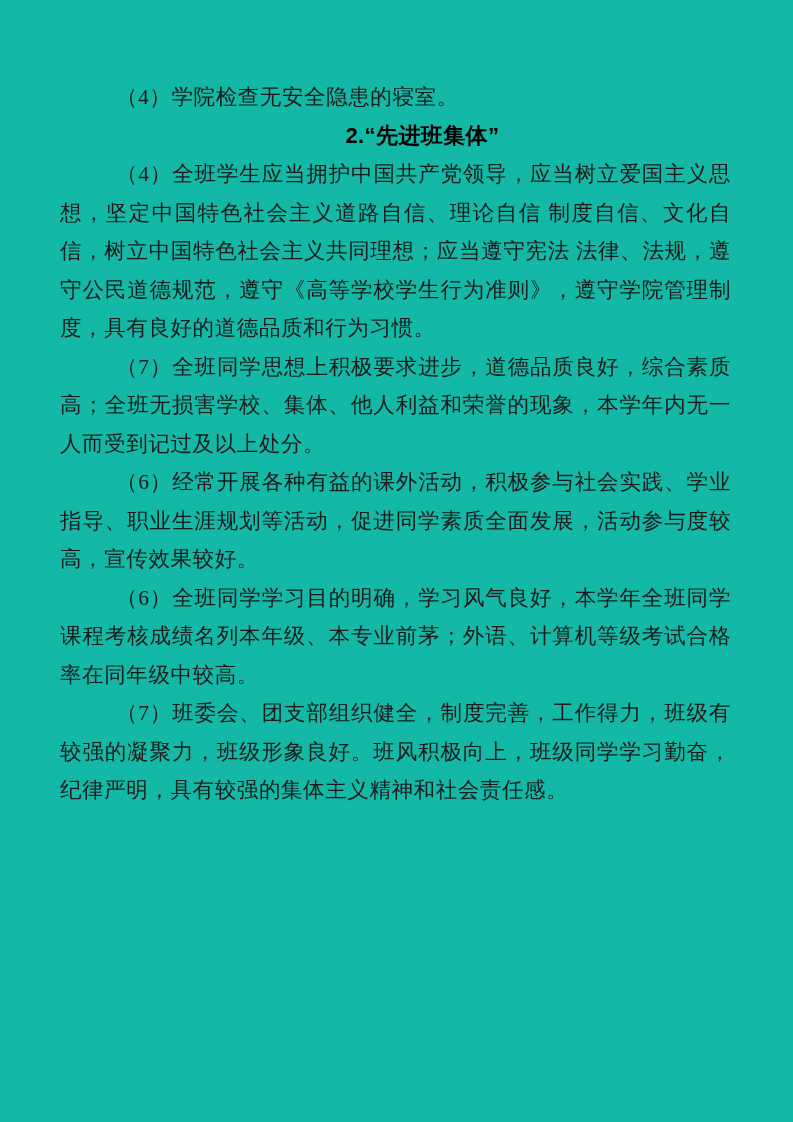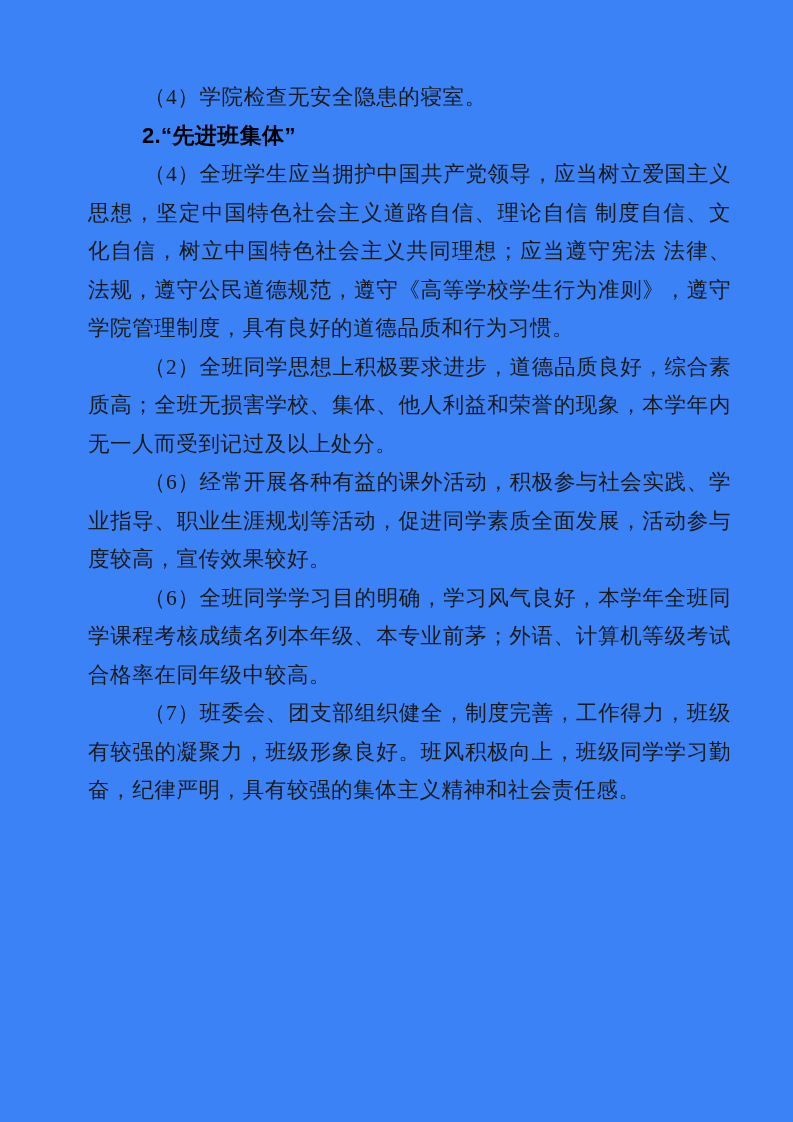--- a/index.html
+++ b/index.html
@@ -5,49 +5,49 @@
   * { margin: 0; padding: 0; box-sizing: border-box; }
   html, body {
     background: #ffffff;
     font-family: "Liberation Serif", "DejaVu Serif", serif;
   }
   .page {
     position: relative;
     width: 793px;
     height: 1122px;
     margin: 0 auto;
-    background: #3b82f6;
-    padding: 78px 62px 0 88px;
+    background: #14b8a6;
+    padding: 78px 62px 0 60px;
     overflow: hidden;
   }
   .para {
     font-family: "Liberation Serif", "DejaVu Serif", serif;
     font-size: 21.5px;
     line-height: 38.5px;
     letter-spacing: 0.6px;
     color: #1a1a1a;
     text-align: justify;
     text-justify: inter-ideograph;
     text-indent: 2.6em;
     word-break: break-all;
   }
   .para.heading {
     font-family: "Liberation Sans", "DejaVu Sans", sans-serif;
     font-weight: 700;
     font-size: 22px;
     letter-spacing: 0.4px;
     text-indent: 2.45em;
     color: #000000;
-    text-align: left;
+    text-align: center;
   }
 </style>
 </head>
 <body>
 
 <div class="page">
   <p class="para">（4）学院检查无安全隐患的寝室。</p>
   <p class="para heading">2.“先进班集体”</p>
   <p class="para">（4）全班学生应当拥护中国共产党领导，应当树立爱国主义思想，坚定中国特色社会主义道路自信、理论自信 制度自信、文化自信，树立中国特色社会主义共同理想；应当遵守宪法 法律、法规，遵守公民道德规范，遵守《高等学校学生行为准则》，遵守学院管理制度，具有良好的道德品质和行为习惯。</p>
-  <p class="para">（2）全班同学思想上积极要求进步，道德品质良好，综合素质高；全班无损害学校、集体、他人利益和荣誉的现象，本学年内无一人而受到记过及以上处分。</p>
+  <p class="para">（7）全班同学思想上积极要求进步，道德品质良好，综合素质高；全班无损害学校、集体、他人利益和荣誉的现象，本学年内无一人而受到记过及以上处分。</p>
   <p class="para">（6）经常开展各种有益的课外活动，积极参与社会实践、学业指导、职业生涯规划等活动，促进同学素质全面发展，活动参与度较高，宣传效果较好。</p>
   <p class="para">（6）全班同学学习目的明确，学习风气良好，本学年全班同学课程考核成绩名列本年级、本专业前茅；外语、计算机等级考试合格率在同年级中较高。</p>
   <p class="para">（7）班委会、团支部组织健全，制度完善，工作得力，班级有较强的凝聚力，班级形象良好。班风积极向上，班级同学学习勤奋，纪律严明，具有较强的集体主义精神和社会责任感。</p>
 </div>
 
 </body></html>

